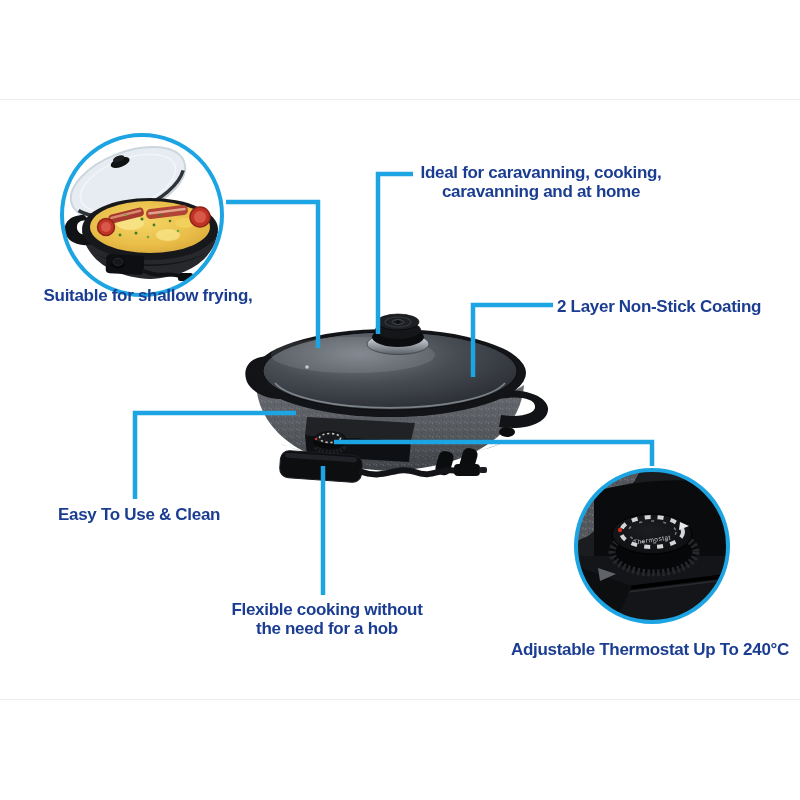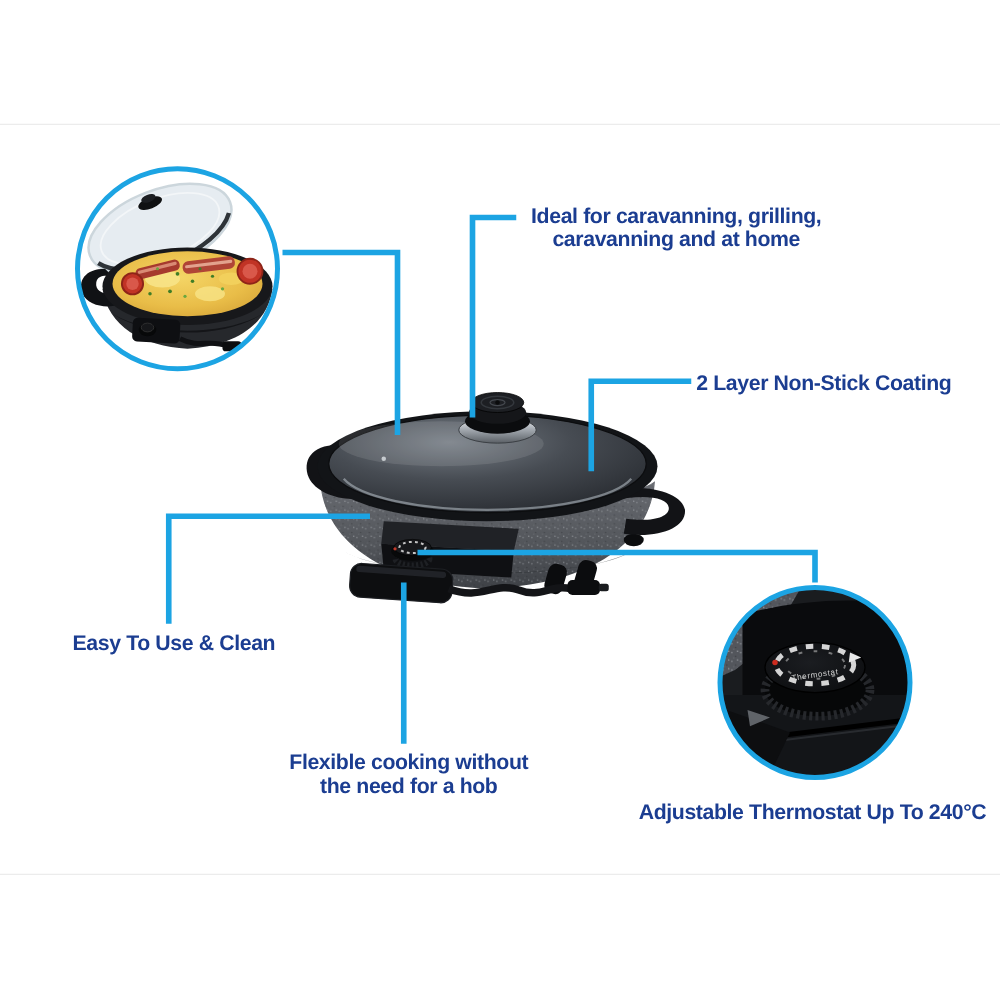--- a/index.html
+++ b/index.html
@@ -211,26 +211,26 @@
       <path d="M226 202 L318 202 L318 348"></path>
       <path d="M413 174 L378 174 L378 334"></path>
       <path d="M553 305 L473 305 L473 377"></path>
       <path d="M296 413 L135 413 L135 499"></path>
       <path d="M323 466 L323 595"></path>
       <path d="M334 442 L652 442 L652 466"></path>
     </g>
   </svg>
 
   <div class="label" style="left:410px;top:163px;width:262px;">
-    <span>Ideal for caravanning, grilling,</span><br>
+    <span>Ideal for caravanning, cooking,</span><br>
     <span>caravanning and at home</span>
   </div>
 
   <div class="label" style="left:20px;top:286px;width:256px;">
-    <br>
+    <span>Suitable for shallow frying,</span><br>
   </div>
 
   <div class="label left" style="left:557px;top:297px;">2 Layer Non-Stick Coating</div>
 
   <div class="label" style="left:217px;top:600px;width:220px;">
     <span>Flexible cooking without</span><br>
     <span>the need for a hob</span>
   </div>
 
   <div class="label left" style="left:58px;top:505px;">Easy To Use &amp; Clean</div>

